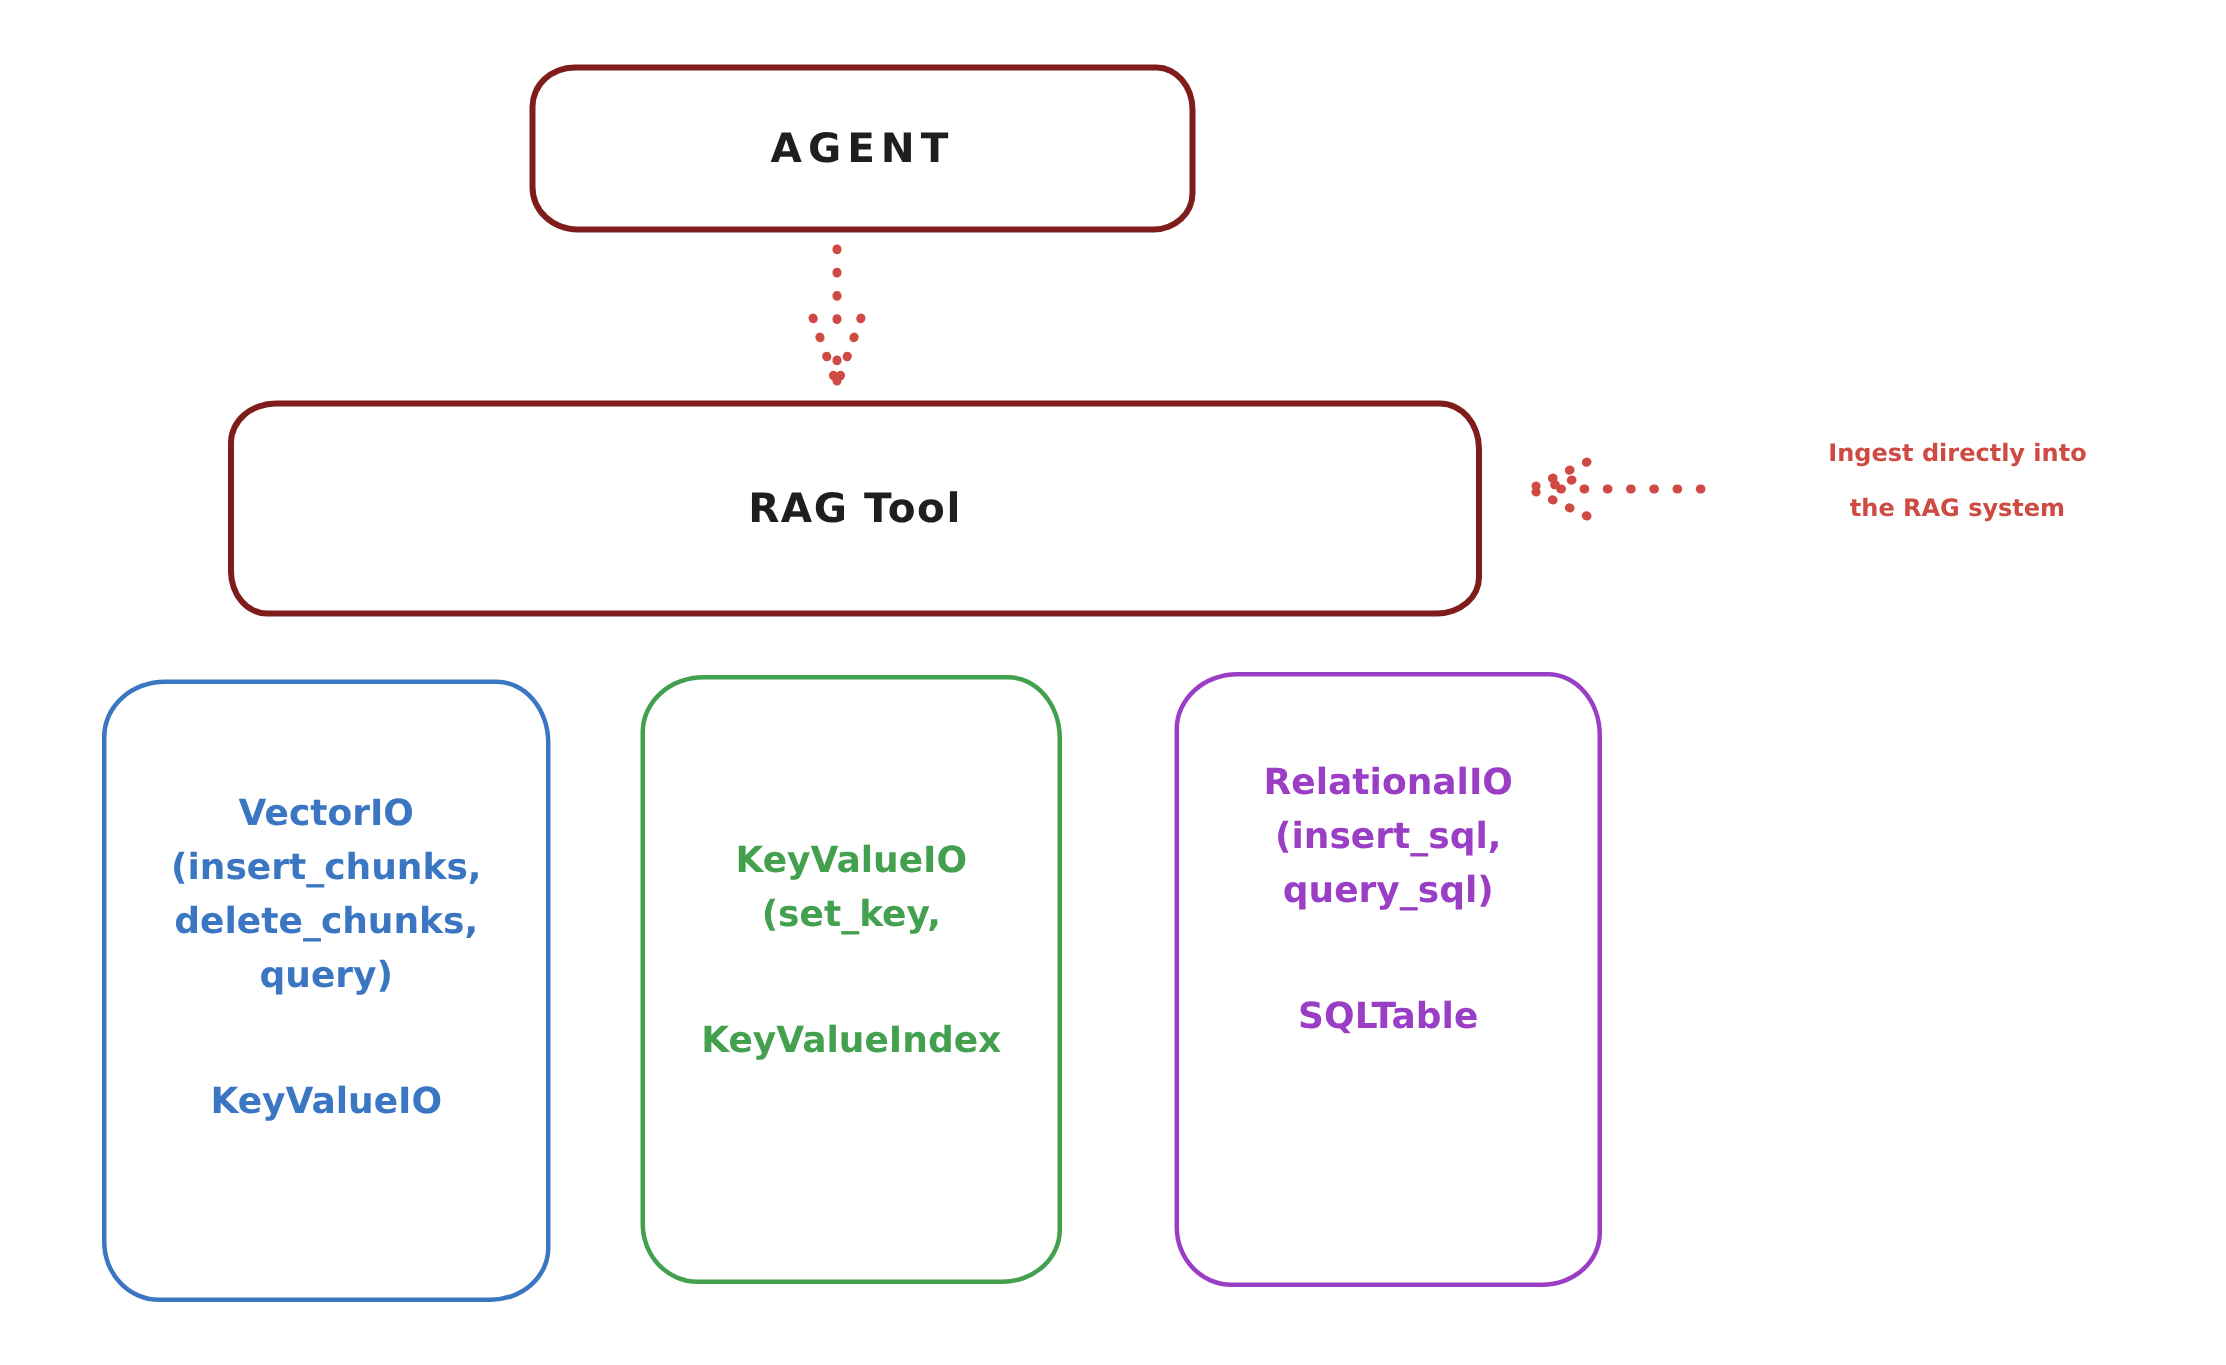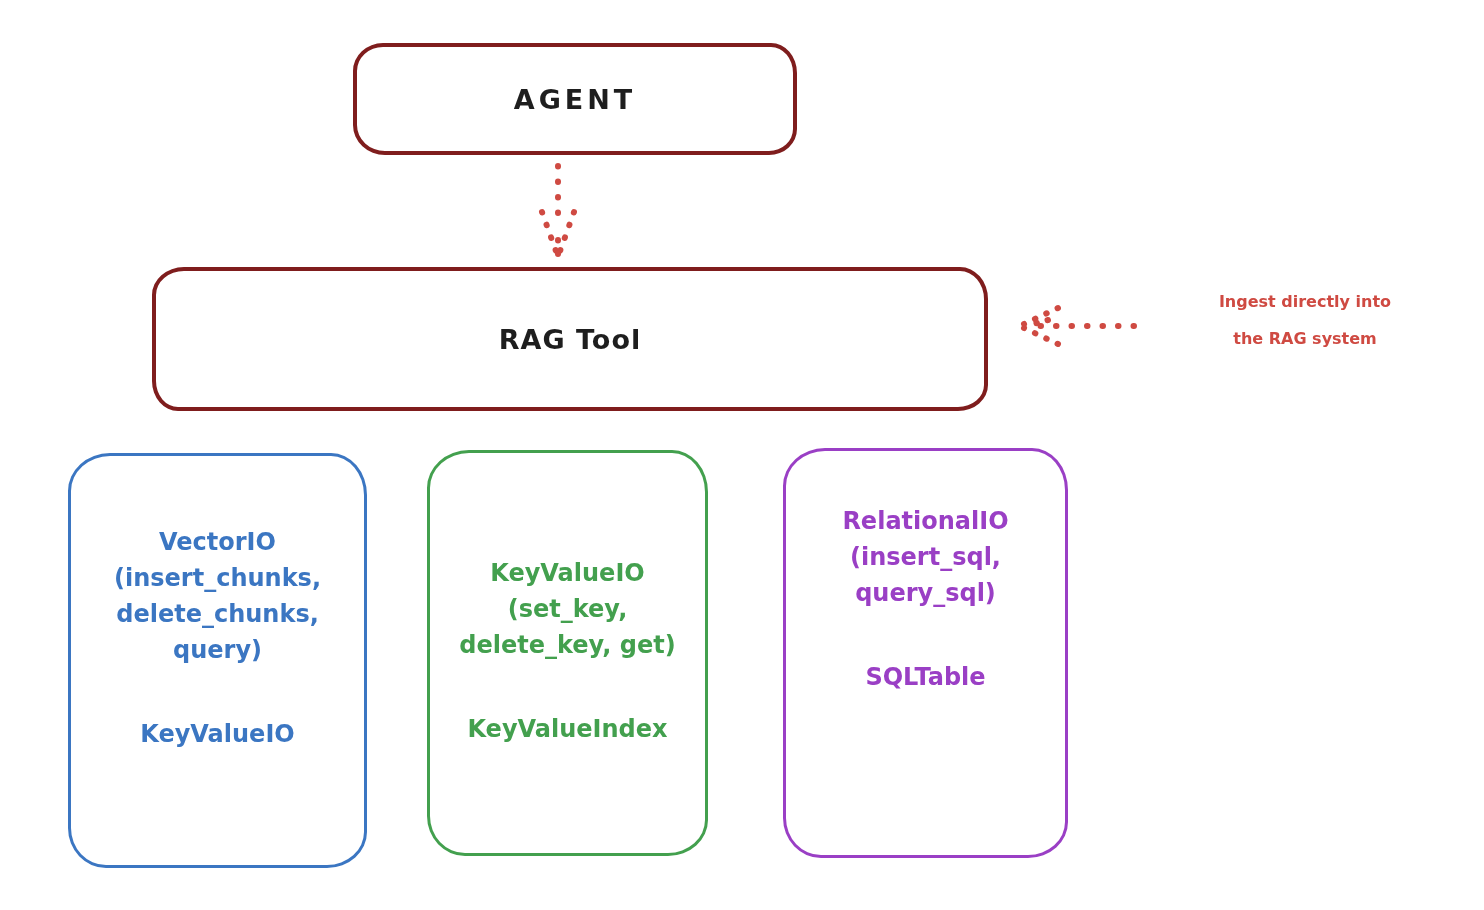--- a/index.html
+++ b/index.html
@@ -135,21 +135,20 @@
     <div>VectorIO</div>
     <div>(insert_chunks,</div>
     <div>delete_chunks,</div>
     <div>query)</div>
     <div class="io-index">KeyValueIO</div>
   </div>
 
   <div class="node io io-keyvalue">
     <div>KeyValueIO</div>
     <div>(set_key,</div>
-    <div>delete_key, get)</div>
     <div class="io-index">KeyValueIndex</div>
   </div>
 
   <div class="node io io-relational">
     <div>RelationalIO</div>
     <div>(insert_sql,</div>
     <div>query_sql)</div>
     <div class="io-index">SQLTable</div>
   </div>
 

